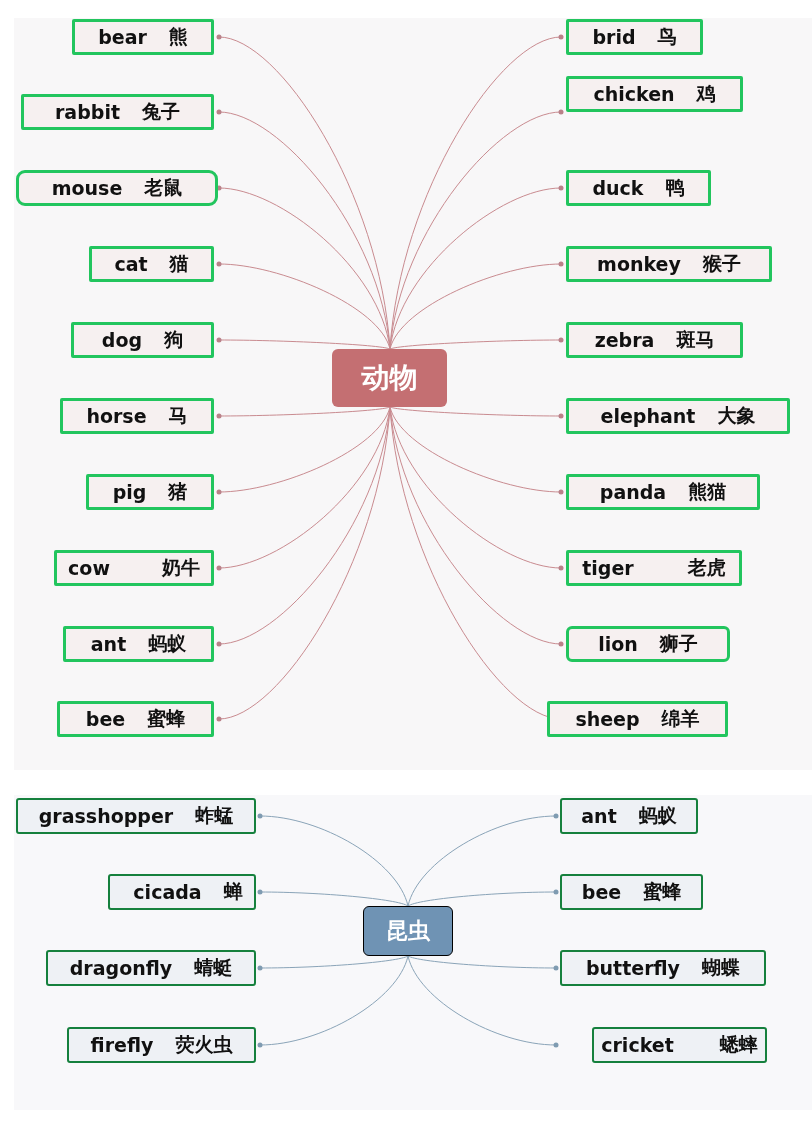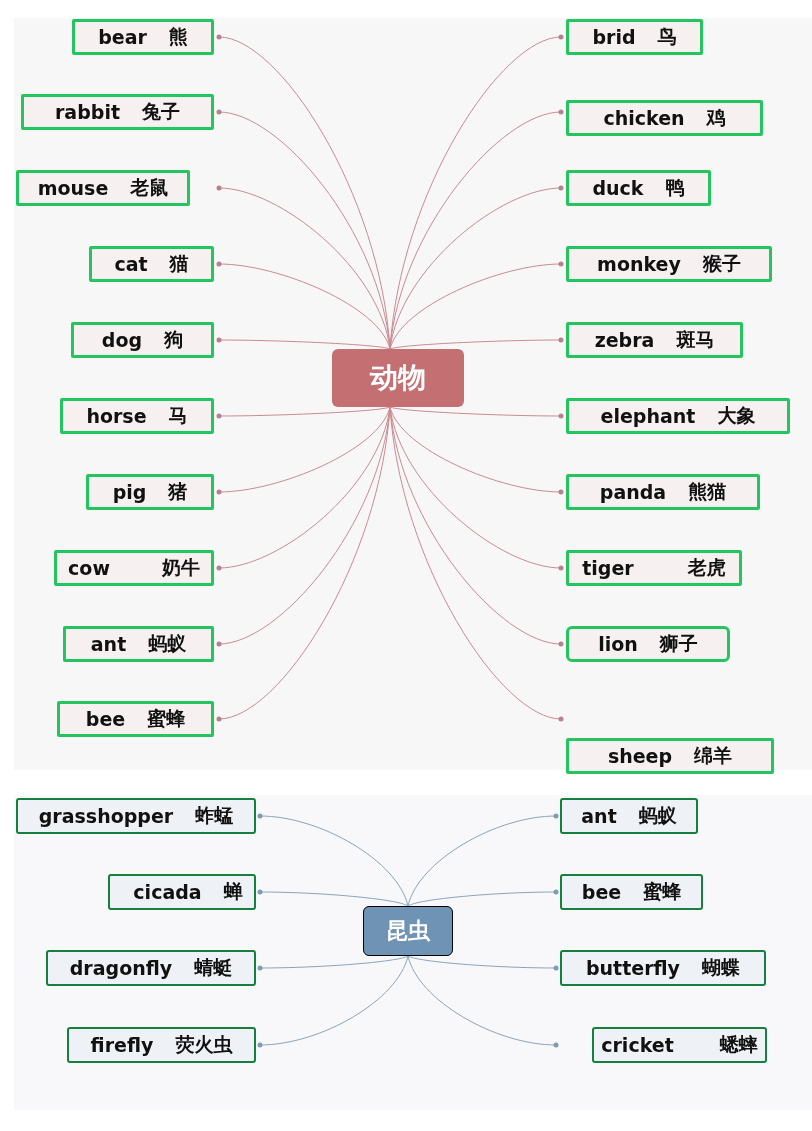--- a/index.html
+++ b/index.html
@@ -4,21 +4,21 @@
 <style>
   html,body{margin:0;padding:0;}
   body{width:812px;height:1131px;position:relative;background:#ffffff;font-family:"DejaVu Sans","Liberation Sans",sans-serif;overflow:hidden;}
   .panel{position:absolute;background:#f8f7f8;}
   #panel1{left:14px;top:18px;width:798px;height:752px;}
   #panel2{left:14px;top:795px;width:798px;height:315px;background:#f8f8fa;}
   svg.links{position:absolute;left:0;top:0;width:812px;height:1131px;pointer-events:none;}
   .node{position:absolute;box-sizing:border-box;height:36px;display:flex;align-items:center;justify-content:center;font-weight:bold;font-size:19px;color:#111;white-space:pre;}
   .n1{background:#f6f0f0;border:3px solid #22c55e;border-radius:2px;}
   .n2{background:#eef1f5;border:2px solid #15803d;border-radius:3px;font-size:19px;}
-  .center1{position:absolute;left:332px;top:349px;width:132px;height:58px;background:#c46f72;border-radius:6px;color:#fff;font-weight:bold;font-size:28px;display:flex;align-items:center;justify-content:center;}
+  .center1{position:absolute;left:332px;top:349px;width:115px;height:58px;background:#c46f72;border-radius:6px;color:#fff;font-weight:bold;font-size:28px;display:flex;align-items:center;justify-content:center;}
   .center2{position:absolute;left:363px;top:906px;width:90px;height:50px;background:#6f93b4;border:1px solid #000000;box-sizing:border-box;border-radius:6px;color:#fff;font-weight:bold;font-size:22px;display:flex;align-items:center;justify-content:center;}
   .en{margin-right:22px;}
 </style>
 </head>
 <body>
 
 <div class="panel" id="panel1"></div>
 <div class="panel" id="panel2"></div>
 
 <svg class="links" xmlns="http://www.w3.org/2000/svg">
@@ -87,39 +87,39 @@
       <circle cx="556" cy="1045" r="2.5"></circle>
     </g>
 </svg>
 
 <div class="center1">
   <span>动物</span>
 </div>
 
 <div class="node n1" style="left:72px;top:19px;width:142px;"><span class="en">bear</span><span>熊</span></div>
 <div class="node n1" style="left:21px;top:94px;width:193px;"><span class="en">rabbit</span><span>兔子</span></div>
-<div class="node n1" style="left:16px;top:170px;width:174px;"><span class="en">mouse</span><span>老鼠</span></div>
+<div class="node n1" style="left:16px;top:170px;width:202px;border-radius:9px;"><span class="en">mouse</span><span>老鼠</span></div>
 <div class="node n1" style="left:89px;top:246px;width:125px;"><span class="en">cat</span><span>猫</span></div>
 <div class="node n1" style="left:71px;top:322px;width:143px;"><span class="en">dog</span><span>狗</span></div>
 <div class="node n1" style="left:60px;top:398px;width:154px;"><span class="en">horse</span><span>马</span></div>
 <div class="node n1" style="left:86px;top:474px;width:128px;"><span class="en">pig</span><span>猪</span></div>
 <div class="node n1" style="left:54px;top:550px;width:160px;gap:30px;"><span class="en">cow</span><span>奶牛</span></div>
 <div class="node n1" style="left:63px;top:626px;width:151px;"><span class="en">ant</span><span>蚂蚁</span></div>
 <div class="node n1" style="left:57px;top:701px;width:157px;"><span class="en">bee</span><span>蜜蜂</span></div>
 
 <div class="node n1" style="left:566px;top:19px;width:137px;"><span class="en">brid</span><span>鸟</span></div>
-<div class="node n1" style="left:566px;top:100px;width:197px;"><span class="en">chicken</span><span>鸡</span></div>
+<div class="node n1" style="left:566px;top:76px;width:177px;"><span class="en">chicken</span><span>鸡</span></div>
 <div class="node n1" style="left:566px;top:170px;width:145px;"><span class="en">duck</span><span>鸭</span></div>
 <div class="node n1" style="left:566px;top:246px;width:206px;"><span class="en">monkey</span><span>猴子</span></div>
 <div class="node n1" style="left:566px;top:322px;width:177px;"><span class="en">zebra</span><span>斑马</span></div>
 <div class="node n1" style="left:566px;top:398px;width:224px;"><span class="en">elephant</span><span>大象</span></div>
 <div class="node n1" style="left:566px;top:474px;width:194px;"><span class="en">panda</span><span>熊猫</span></div>
 <div class="node n1" style="left:566px;top:550px;width:176px;gap:32px;"><span class="en">tiger</span><span>老虎</span></div>
 <div class="node n1" style="left:566px;top:626px;width:164px;border-radius:6px;"><span class="en">lion</span><span>狮子</span></div>
-<div class="node n1" style="left:566px;top:701px;width:208px;margin-top:37px;"><span class="en">sheep</span><span>绵羊</span></div>
+<div class="node n1" style="left:547px;top:701px;width:181px;"><span class="en">sheep</span><span>绵羊</span></div>
 
 <div class="center2">
   <span>昆虫</span>
 </div>
 
 <div class="node n2" style="left:16px;top:798px;width:240px;"><span class="en">grasshopper</span><span>蚱蜢</span></div>
 <div class="node n2" style="left:108px;top:874px;width:148px;padding-left:12px;"><span class="en">cicada</span><span>蝉</span></div>
 <div class="node n2" style="left:46px;top:950px;width:210px;"><span class="en">dragonfly</span><span>蜻蜓</span></div>
 <div class="node n2" style="left:67px;top:1027px;width:189px;"><span class="en">firefly</span><span>荧火虫</span></div>
 

